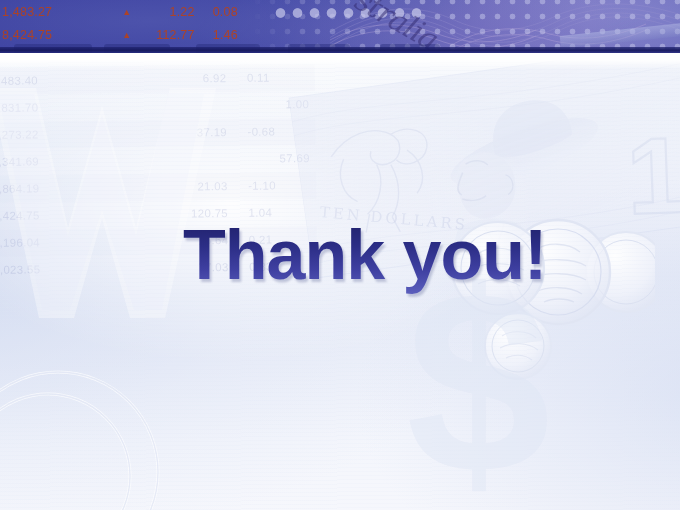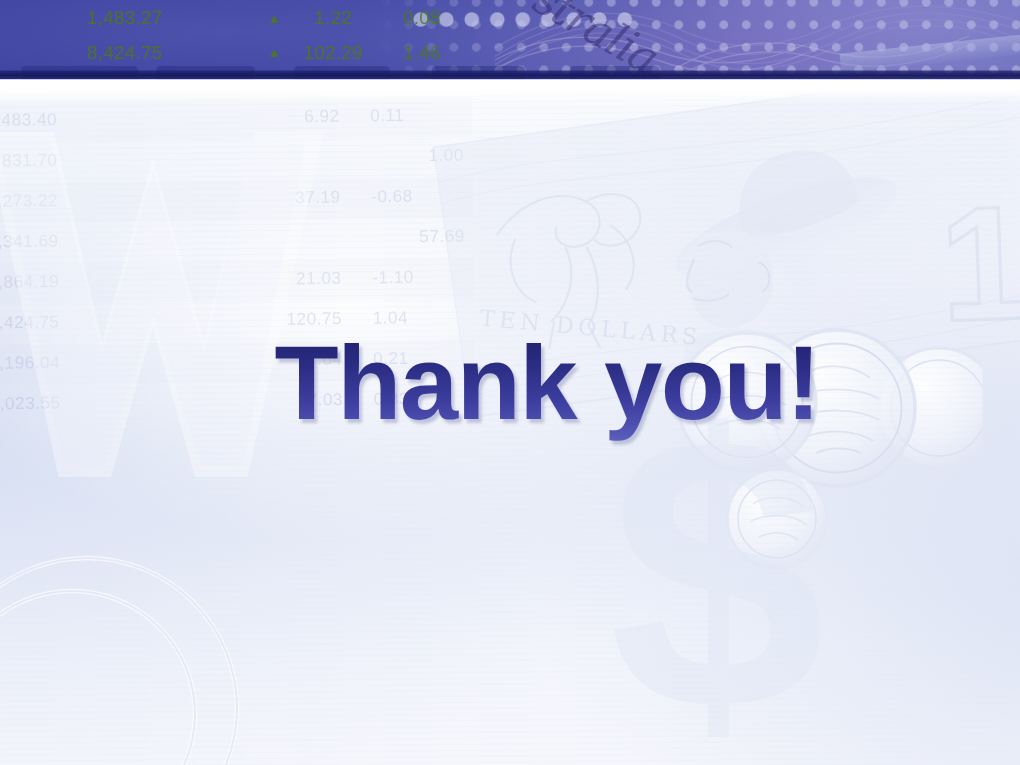--- a/index.html
+++ b/index.html
@@ -223,38 +223,37 @@
     left: 560px;
     top: 28px;
     width: 150px;
     height: 13px;
     background: linear-gradient(180deg, rgba(176,182,226,0.55), rgba(128,136,200,0.30));
     transform: rotate(-6deg);
   }
   
   .ticker {
     position: absolute;
-    left: 12px;
+    left: 0;
     top: 0;
     width: 270px;
-    color: #4d7c0f;
+    color: #c2410c;
     font-size: 12.5px;
     letter-spacing: 0.2px;
     opacity: 0.82;
-    padding-left: 44px;
   }
   .ticker-row {
     display: flex;
     align-items: center;
     height: 23px;
     padding-left: 0px;
   }
   .tk-val   { width: 92px; padding-left: 2px; }
   .tk-arrow { width: 48px; text-align: right; font-size: 9px; padding-right: 6px; }
-  .tk-chg   { width: 62px; text-align: center; }
+  .tk-chg   { width: 62px; text-align: right; }
   .tk-pct   { width: 62px; padding-left: 18px;}
   
   .ticker-blocks {
     position: absolute;
     left: 0;
     top: 44px;
     width: 500px;
     height: 9px;
   }
   .tb {
@@ -531,21 +530,21 @@
     <div class="ticker">
       <div class="ticker-row">
         <span class="tk-val">1,483.27</span>
         <span class="tk-arrow">▲</span>
         <span class="tk-chg">1.22</span>
         <span class="tk-pct">0.08</span>
       </div>
       <div class="ticker-row">
         <span class="tk-val">8,424.75</span>
         <span class="tk-arrow">▲</span>
-        <span class="tk-chg">102.29</span>
+        <span class="tk-chg">112.77</span>
         <span class="tk-pct">1.46</span>
       </div>
     </div>
 
     <div class="ticker-blocks">
       <div class="tb" style="left:14px;  width:78px;"></div>
       <div class="tb" style="left:104px; width:66px;"></div>
       <div class="tb" style="left:196px; width:64px;"></div>
       <div class="tb" style="left:288px; width:62px;"></div>
       <div class="tb" style="left:380px; width:60px;"></div>

